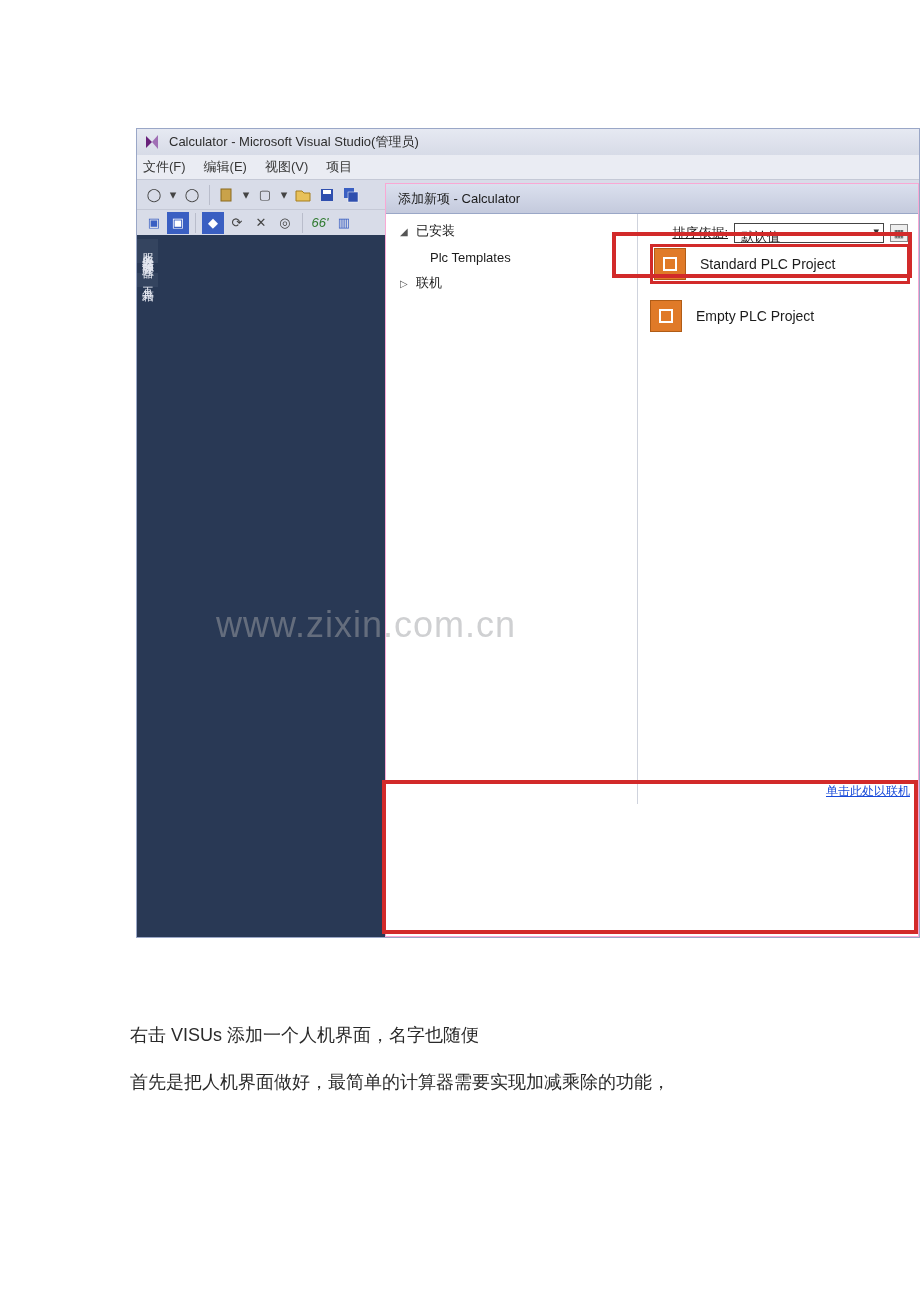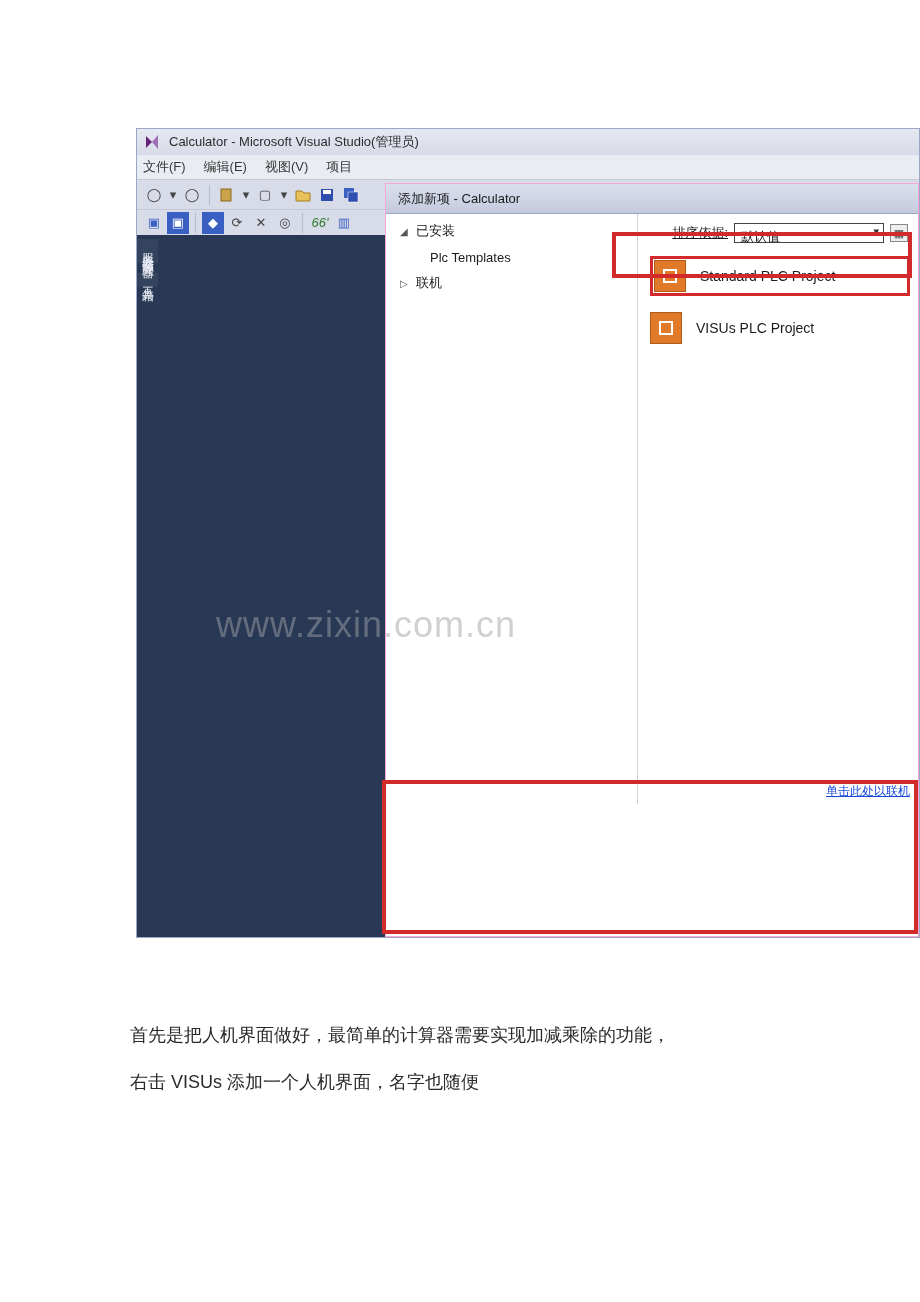--- a/index.html
+++ b/index.html
@@ -183,21 +183,21 @@
     font-size: 11px; color: #333;
   }
   .grid-btn {
     width: 18px; height: 18px;
     border: 1px solid #888;
     display:inline-flex; align-items:center; justify-content:center;
     font-size:11px; color:#444; background:#eee;
   }
 
   .templates {
-    margin-top: 12px;
+    margin-top: 0;
     display: flex;
     flex-direction: column;
     gap: 12px;
     padding-left: 4px;
   }
   .tpl {
     display: flex;
     align-items: center;
     gap: 14px;
     height: 40px;
@@ -377,34 +377,34 @@
               </span>
               <span>Standard PLC Project</span>
             </div>
             <div class="tpl">
               <span class="tpl-icon">
                 <svg width="22" height="22" viewBox="0 0 22 22">
                     <rect x="2" y="2" width="18" height="18" fill="#e07a28"></rect>
                     <rect x="5" y="5" width="12" height="12" fill="none" stroke="#fff" stroke-width="2"></rect>
                   </svg>
               </span>
-              <span>VISUs PLC Project</span>
+              <span>Empty PLC Project</span>
             </div>
           </div>
 
           <a class="online-link">单击此处以联机</a>
         </div>
       </div>
 
     </div>
 
   </div>
 
   <div class="watermark">www.zixin.com.cn</div>
 
   <div class="callout top"></div>
   <div class="callout bottom"></div>
 </div>
 
 <div class="body-text">
+  <p>右击 VISUs 添加一个人机界面，名字也随便</p>
   <p>首先是把人机界面做好，最简单的计算器需要实现加减乘除的功能，</p>
-  <p>右击 VISUs 添加一个人机界面，名字也随便</p>
 </div>
 
 </body></html>

